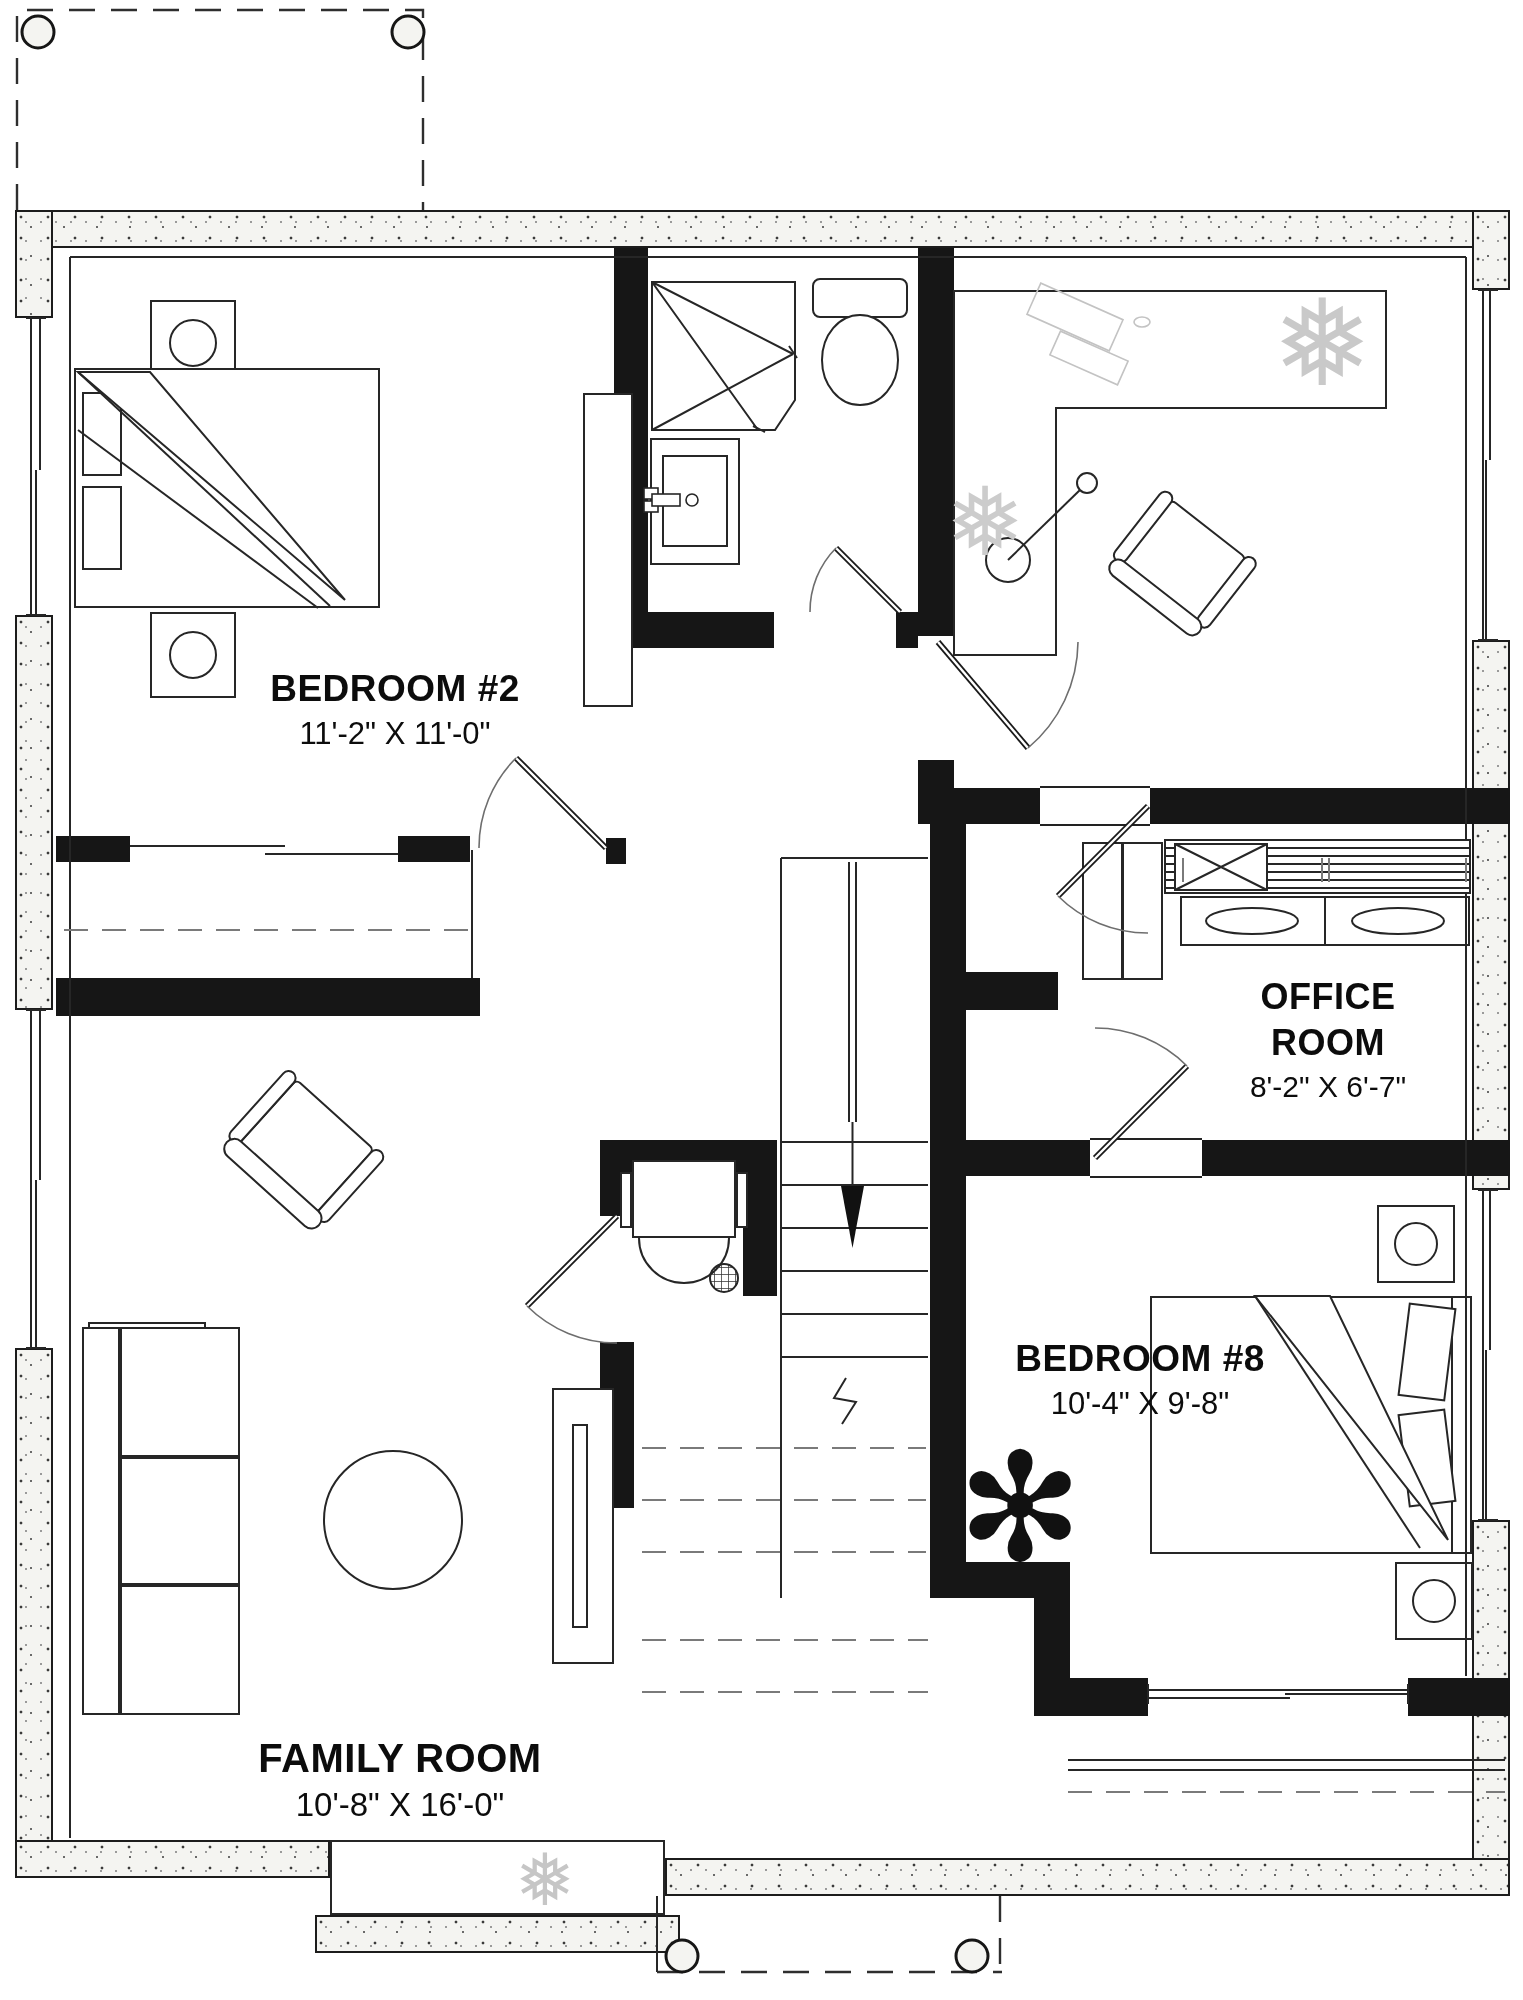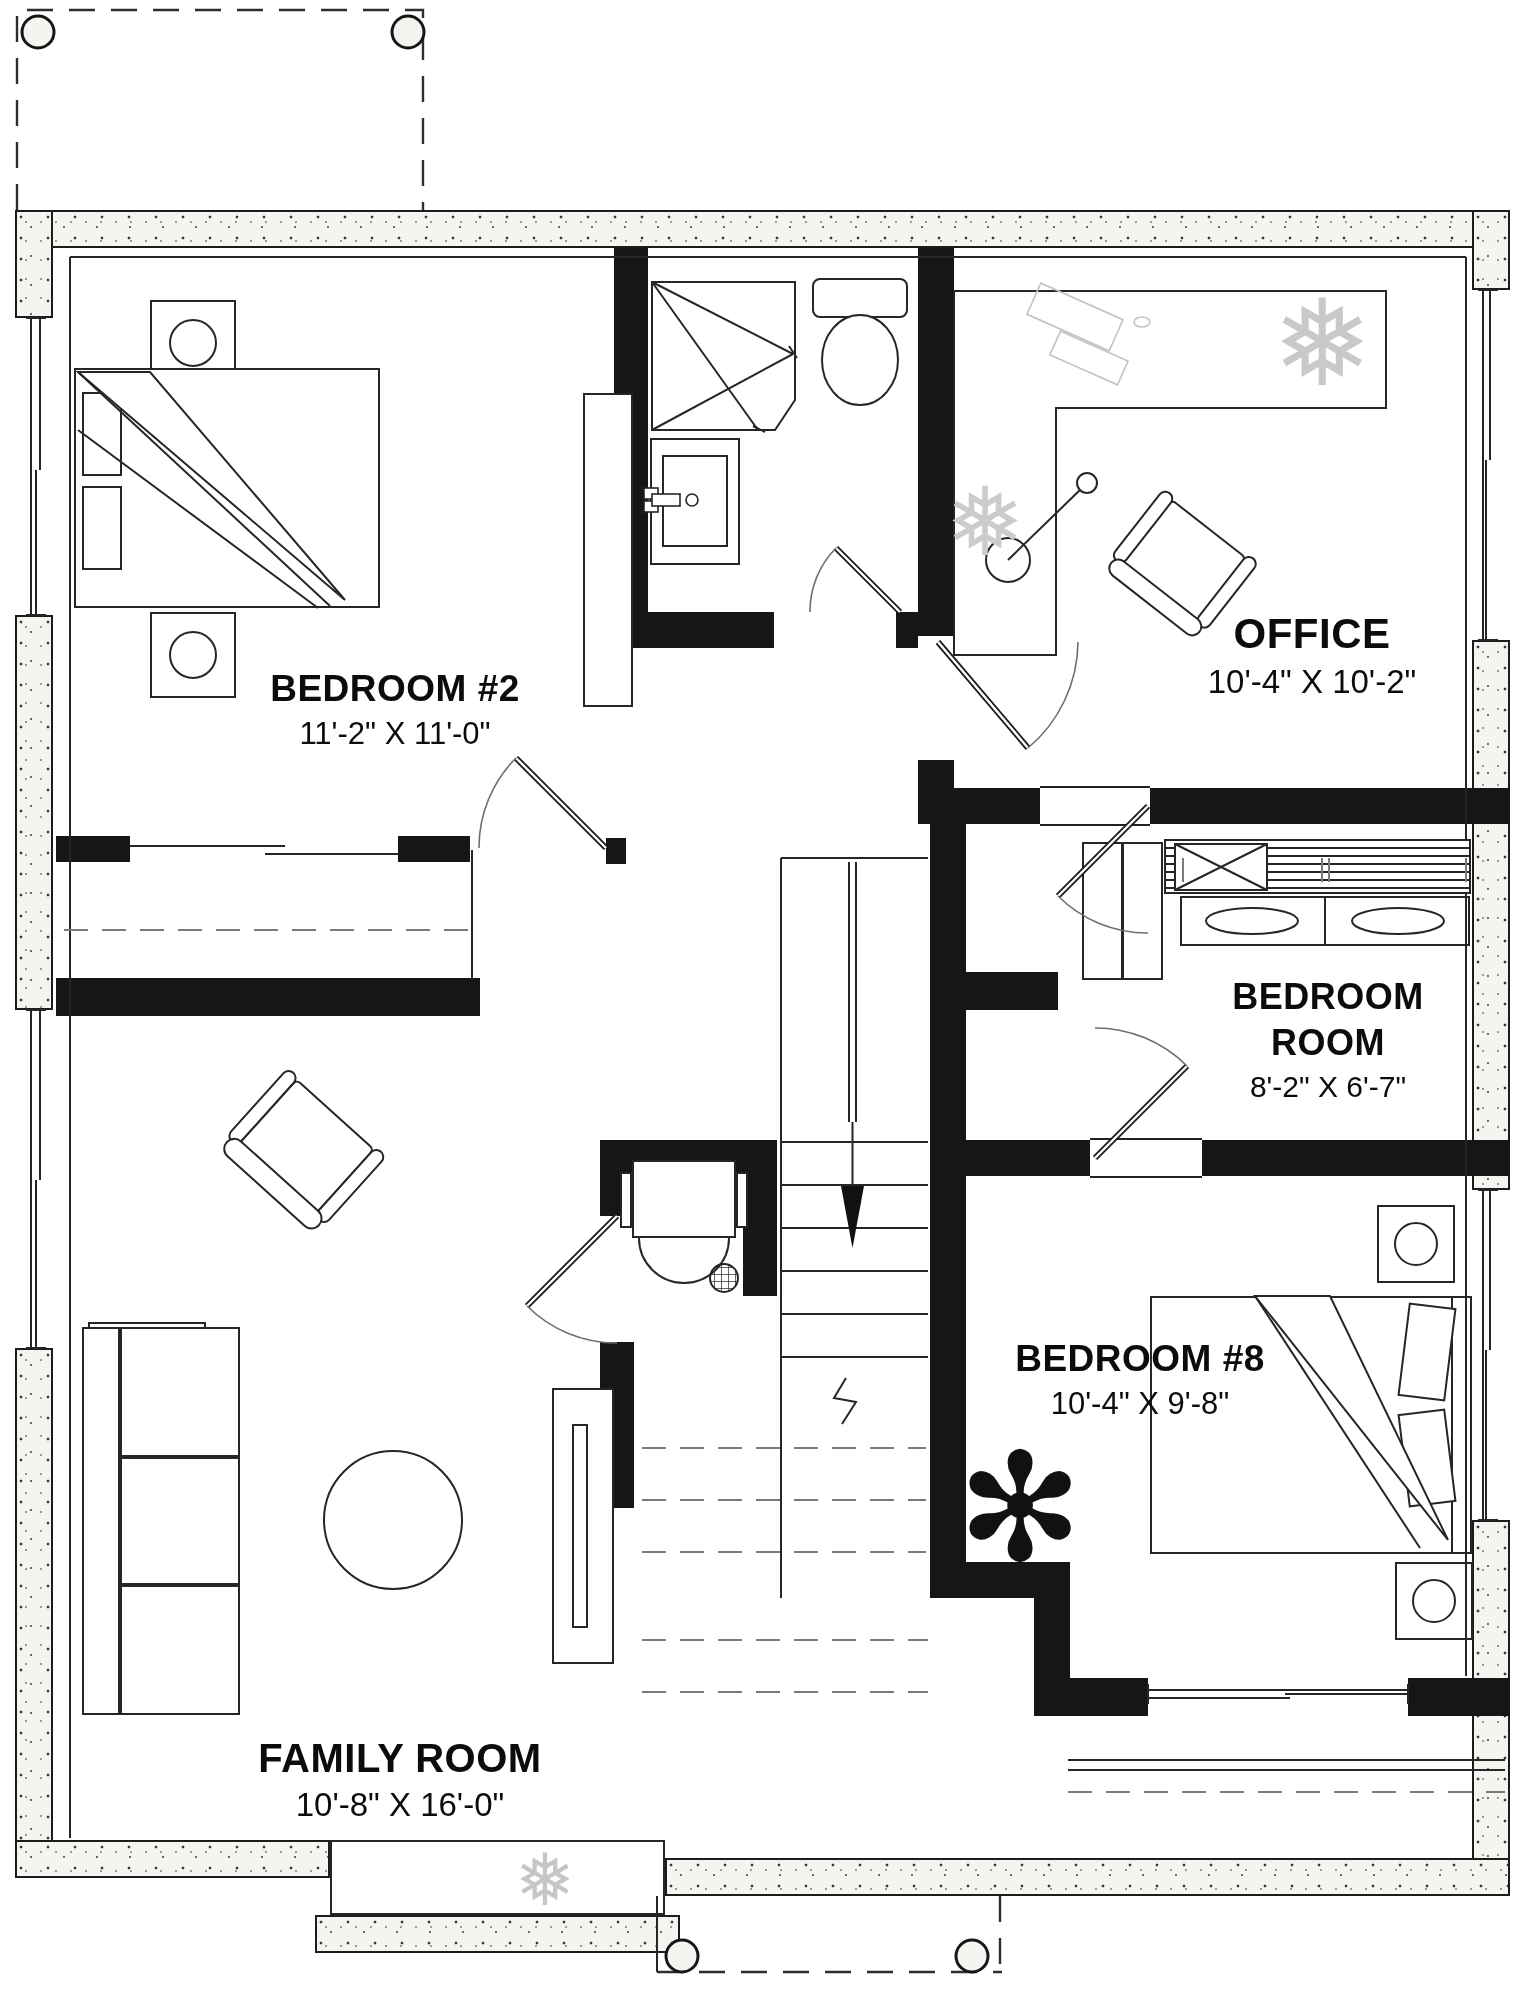--- a/index.html
+++ b/index.html
@@ -285,26 +285,22 @@
     <g>
       <path class="thin" d="M639,1238 A45,45 0 0 0 729,1238"></path>
     </g>
     <circle cx="724" cy="1278" r="14" fill="url(#hatch)" stroke="#262626" stroke-width="2"></circle>
   </svg>
 
   <div class="rlabel" style="left:395px;top:710px;">
     <div class="rname" style="font-size:37px;">BEDROOM #2</div>
     <div style="font-size:31px;margin-top:6px;">11'-2" X 11'-0"</div>
   </div>
-  <div class="rlabel" style="left:1312px;top:655px;">
-    <div class="rname" style="font-size:42px;">OFFICE</div>
-    <div style="font-size:33px;margin-top:5px;">10'-4" X 10'-2"</div>
-  </div>
   <div class="rlabel" style="left:1328px;top:1040px;">
-    <div class="rname" style="font-size:36px;">BEDROOM</div>
+    <div class="rname" style="font-size:36px;">OFFICE</div>
     <div class="rname" style="font-size:36px;margin-top:4px;">ROOM</div>
     <div style="font-size:30px;margin-top:6px;">8'-2" X 6'-7"</div>
   </div>
   <div class="rlabel" style="left:1140px;top:1380px;">
     <div class="rname" style="font-size:37px;">BEDROOM #8</div>
     <div style="font-size:31px;margin-top:6px;">10'-4" X 9'-8"</div>
   </div>
   <div class="rlabel" style="left:400px;top:1780px;">
     <div class="rname" style="font-size:40px;">FAMILY ROOM</div>
     <div style="font-size:33px;margin-top:5px;">10'-8" X 16'-0"</div>

